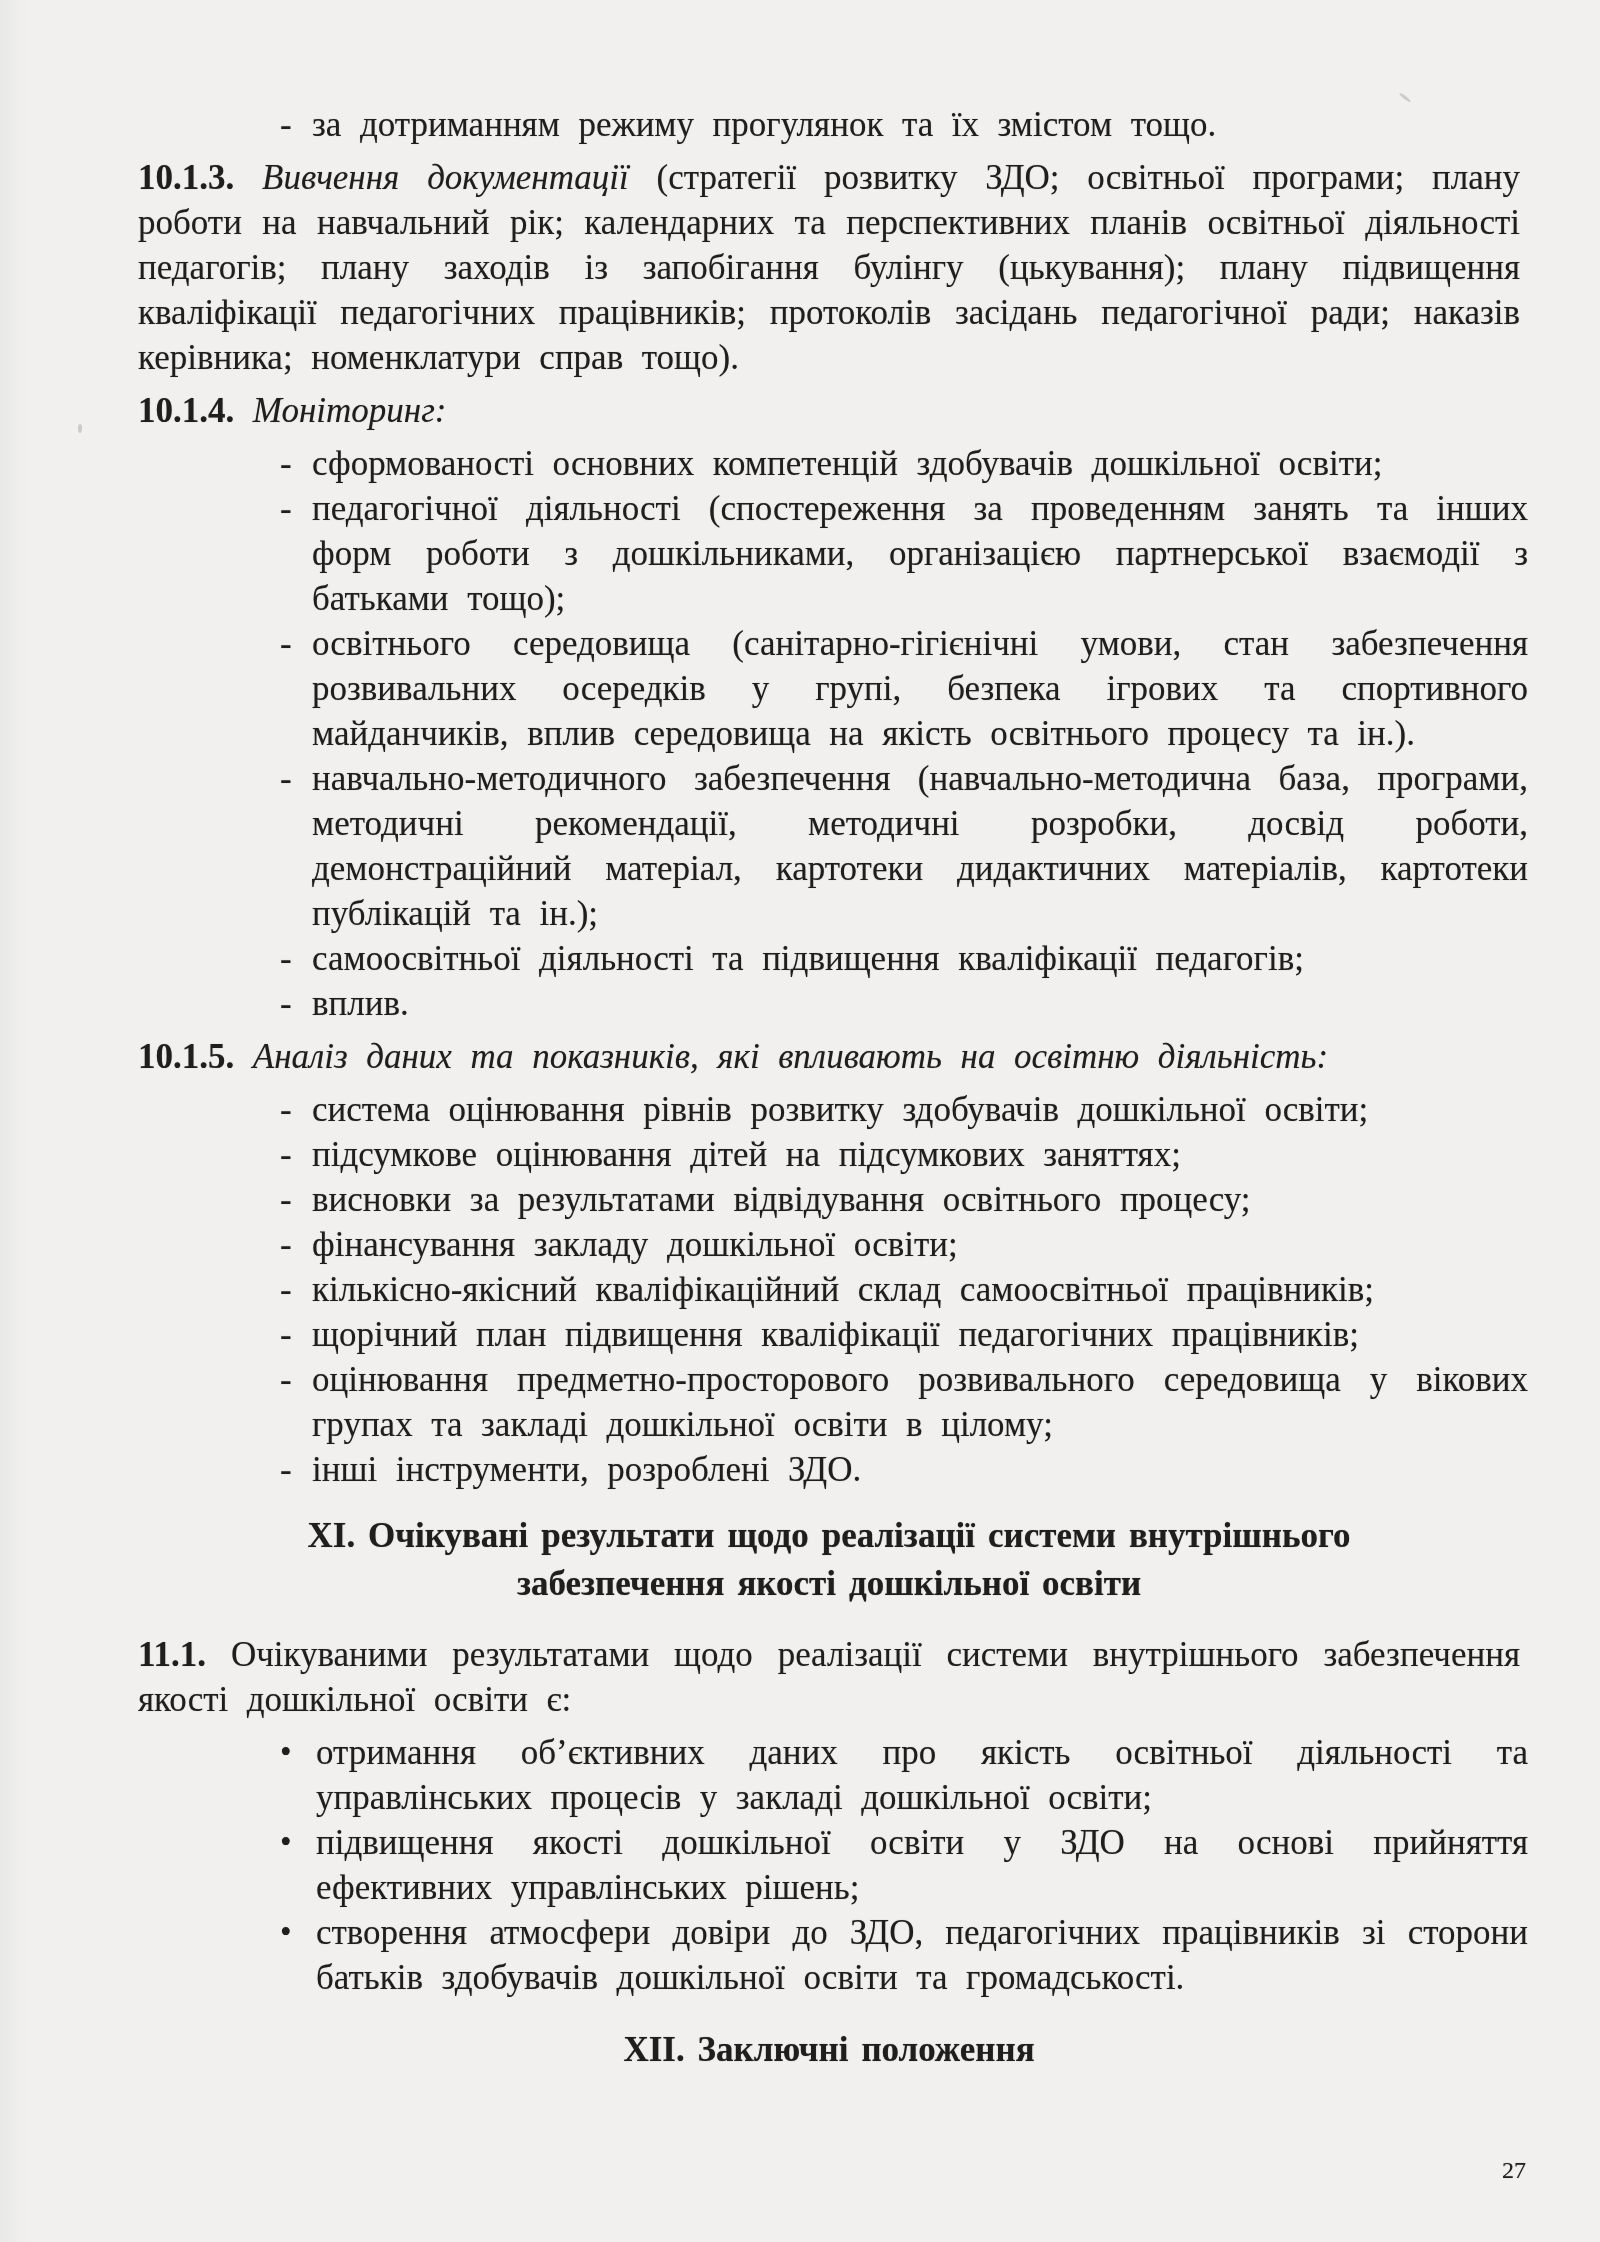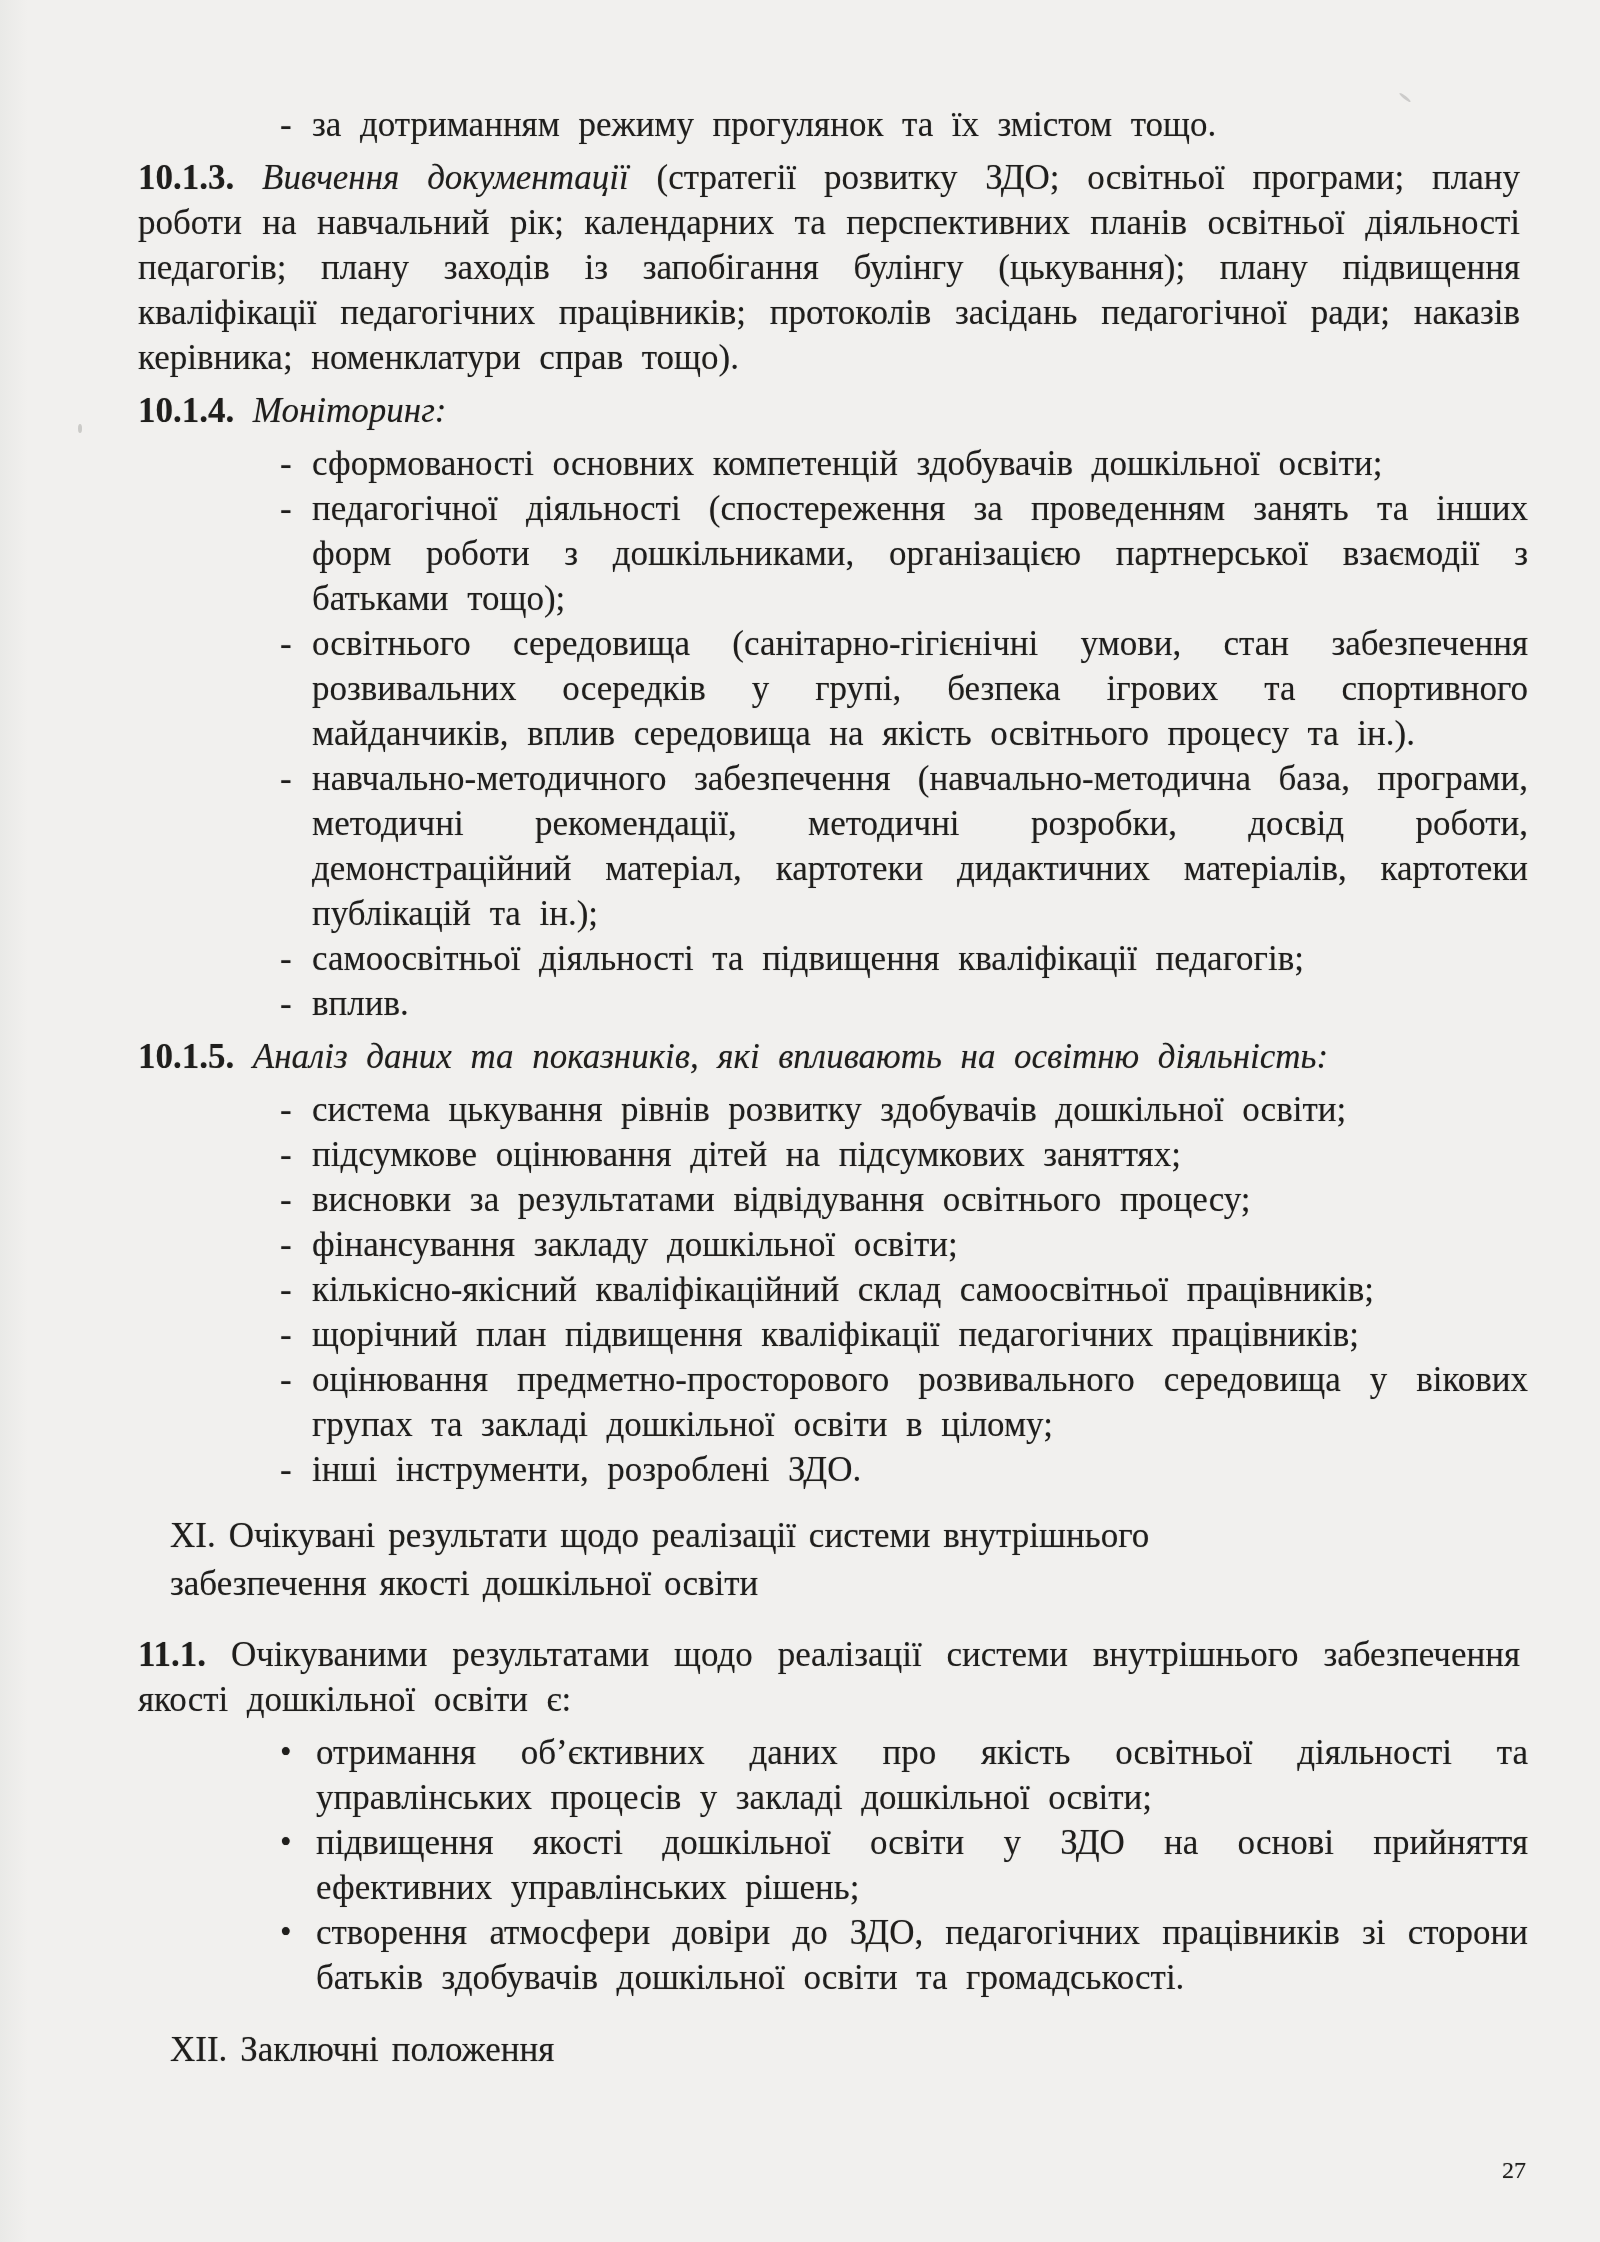--- a/index.html
+++ b/index.html
@@ -44,21 +44,22 @@
   .bullet-item > .marker {
     position: absolute;
     left: 0;
     top: 0;
     width: 28px;
     text-align: left;
     font-weight: normal;
   }
   .bullet-item > .marker { font-size: 33px; }
   .heading {
-    font-weight: normal;
+    font-weight: bold;
+    text-align: center;
     font-size: 35px;
     line-height: 48px;
     margin: 20px 40px 24px 40px;
     word-spacing: 0.12em;
     text-shadow: 0 0 1px rgba(20,20,18,0.45);
   }
   .heading .hline { display: block; }
   .heading-xii { margin-top: 26px; }
   .page-number {
     position: absolute;
@@ -120,21 +121,21 @@
         <span class="marker">-</span>
         <span class="item-text">вплив.</span>
       </div>
     </div>
 
     <p class="para"><span class="clause-num">10.1.5.</span> <span class="clause-title">Аналіз даних та показників, які впливають на освітню діяльність:</span></p>
 
     <div class="dash-list">
       <div class="dash-item">
         <span class="marker">-</span>
-        <span class="item-text">система цькування рівнів розвитку здобувачів дошкільної освіти;</span>
+        <span class="item-text">система оцінювання рівнів розвитку здобувачів дошкільної освіти;</span>
       </div>
       <div class="dash-item">
         <span class="marker">-</span>
         <span class="item-text">підсумкове оцінювання дітей на підсумкових заняттях;</span>
       </div>
       <div class="dash-item">
         <span class="marker">-</span>
         <span class="item-text">висновки за результатами відвідування освітнього процесу;</span>
       </div>
       <div class="dash-item">

